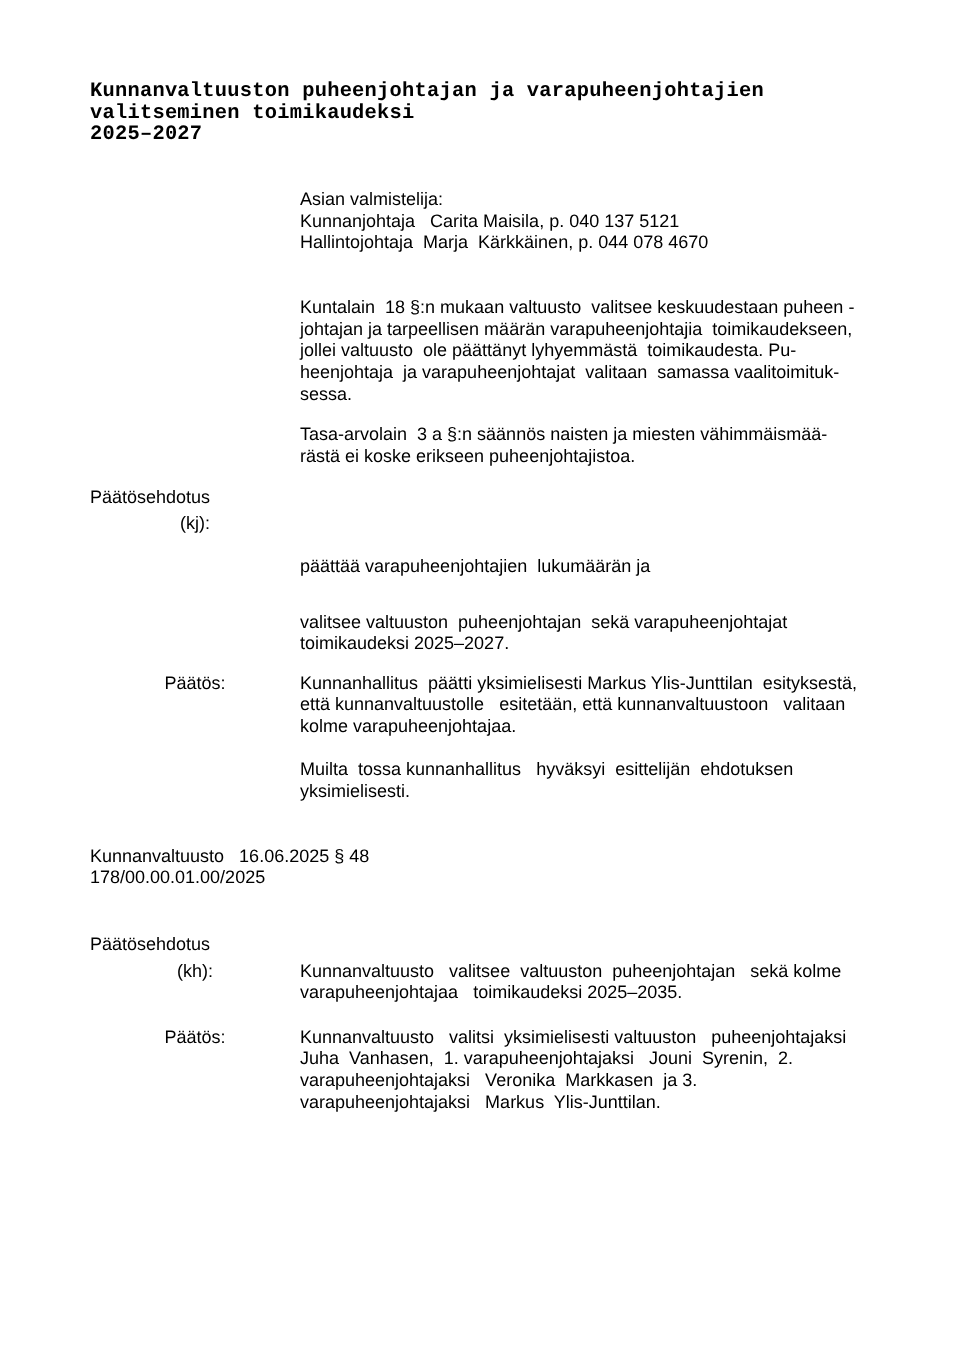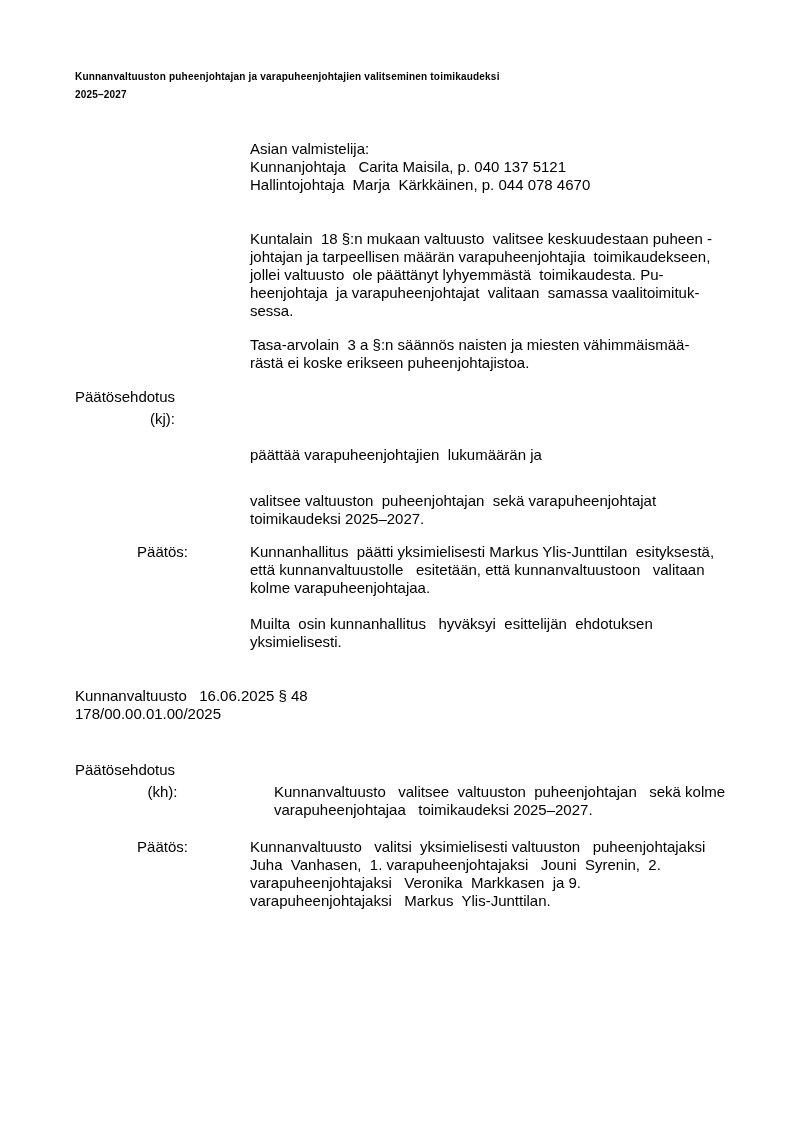--- a/index.html
+++ b/index.html
@@ -14,44 +14,45 @@
     height: 1122px;
     background: #ffffff;
     padding: 68px 58px 0 75px;
     font-size: 15px;
     line-height: 18px;
     overflow: hidden;
   }
   .pre { white-space: pre-wrap; }
   .title {
     font-weight: bold;
-    font-size: 10px;
+    font-size: 17px;
     line-height: 18px;
     letter-spacing: 0.2px;
+    font-family: Liberation Mono, monospace;
   }
   .indent { margin-left: 175px; }
   .row { display: flex; }
   .row .label { flex: 0 0 175px; text-align: center; }
   .row .body { flex: 1; }
 
   
   .m-kh-header   { margin-top: 24px; }
   .m-preparer    { margin-top: 36px; }
   .m-para1       { margin-top: 36px; }
   .m-para2       { margin-top: 26px; }
   .m-para3       { margin-top: 16px; }
   .m-prop-head   { margin-top: 16px; }
   .m-prop-row    { margin-top: 4px; }
   .m-prop-b2     { margin-top: 18px; }
   .m-prop-b3     { margin-top: 28px; }
   .m-dec-row     { margin-top: 15px; }
   .m-dec-b2      { margin-top: 18px; }
   .m-kv-header   { margin-top: 36px; }
   .m-prop-head2  { margin-top: 38px; }
-  .m-prop-row2   { margin-top: 4px; gap: 24px; }
+  .m-prop-row2   { margin-top: 4px; }
   .m-dec-row2    { margin-top: 19px; }
 </style>
 </head>
 <body>
 
 <div class="page">
 
   <div class="title pre">Kunnanvaltuuston puheenjohtajan ja varapuheenjohtajien valitseminen toimikaudeksi
 2025–2027</div>
 
@@ -81,35 +82,35 @@
   <div class="indent pre m-prop-b3">valitsee valtuuston  puheenjohtajan  sekä varapuheenjohtajat
 toimikaudeksi 2025–2027.</div>
 
   <div class="row m-dec-row">
     <div class="label pre">Päätös:</div>
     <div class="body pre">Kunnanhallitus  päätti yksimielisesti Markus Ylis-Junttilan  esityksestä,
 että kunnanvaltuustolle   esitetään, että kunnanvaltuustoon   valitaan
 kolme varapuheenjohtajaa.</div>
   </div>
 
-  <div class="indent pre m-dec-b2">Muilta  osin kunnanhallitus   hyväksyi  esittelijän  ehdotuksen
+  <div class="indent pre m-dec-b2">Muilta  tossa kunnanhallitus   hyväksyi  esittelijän  ehdotuksen
 yksimielisesti.</div>
 
   <div class="pre m-kv-header">Kunnanvaltuusto   16.06.2025 § 48
 178/00.00.01.00/2025</div>
 
   <div class="pre m-prop-head2">Päätösehdotus</div>
 
   <div class="row m-prop-row2">
     <div class="label pre">(kh):</div>
     <div class="body pre">Kunnanvaltuusto   valitsee  valtuuston  puheenjohtajan   sekä kolme
-varapuheenjohtajaa   toimikaudeksi 2025–2027.</div>
+varapuheenjohtajaa   toimikaudeksi 2025–2035.</div>
   </div>
 
   <div class="row m-dec-row2">
     <div class="label pre">Päätös:</div>
     <div class="body pre">Kunnanvaltuusto   valitsi  yksimielisesti valtuuston   puheenjohtajaksi
 Juha  Vanhasen,  1. varapuheenjohtajaksi   Jouni  Syrenin,  2.
-varapuheenjohtajaksi   Veronika  Markkasen  ja 9.
+varapuheenjohtajaksi   Veronika  Markkasen  ja 3.
 varapuheenjohtajaksi   Markus  Ylis-Junttilan.</div>
   </div>
 
 </div>
 
 </body></html>

